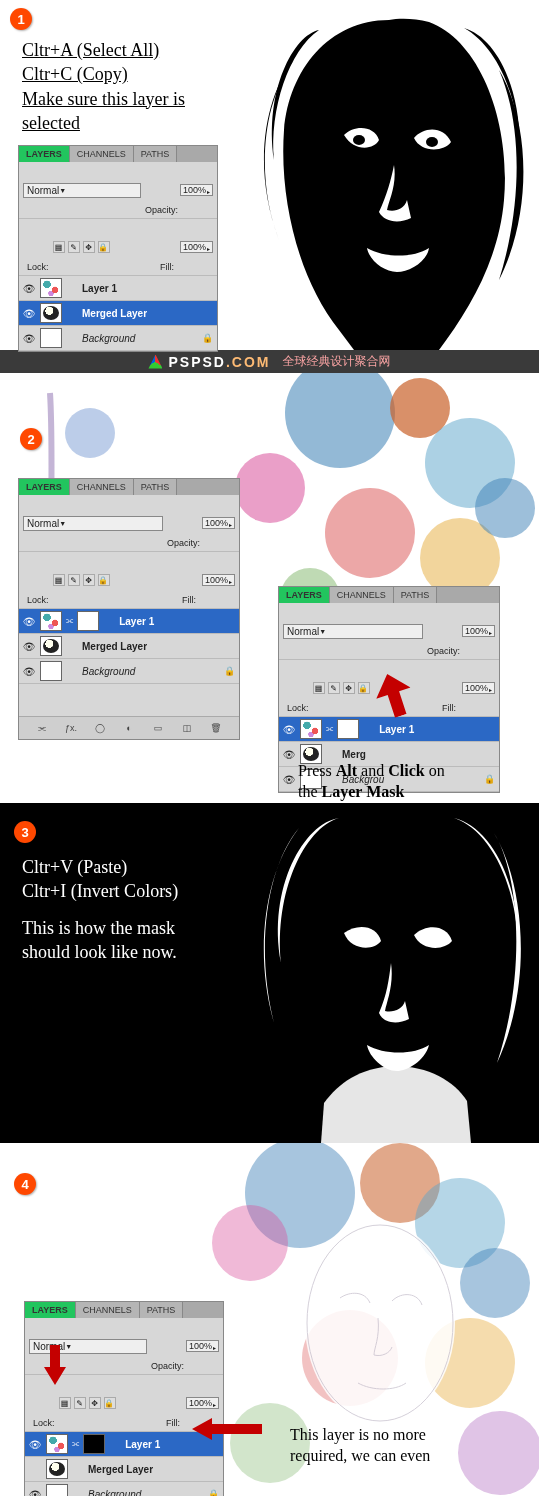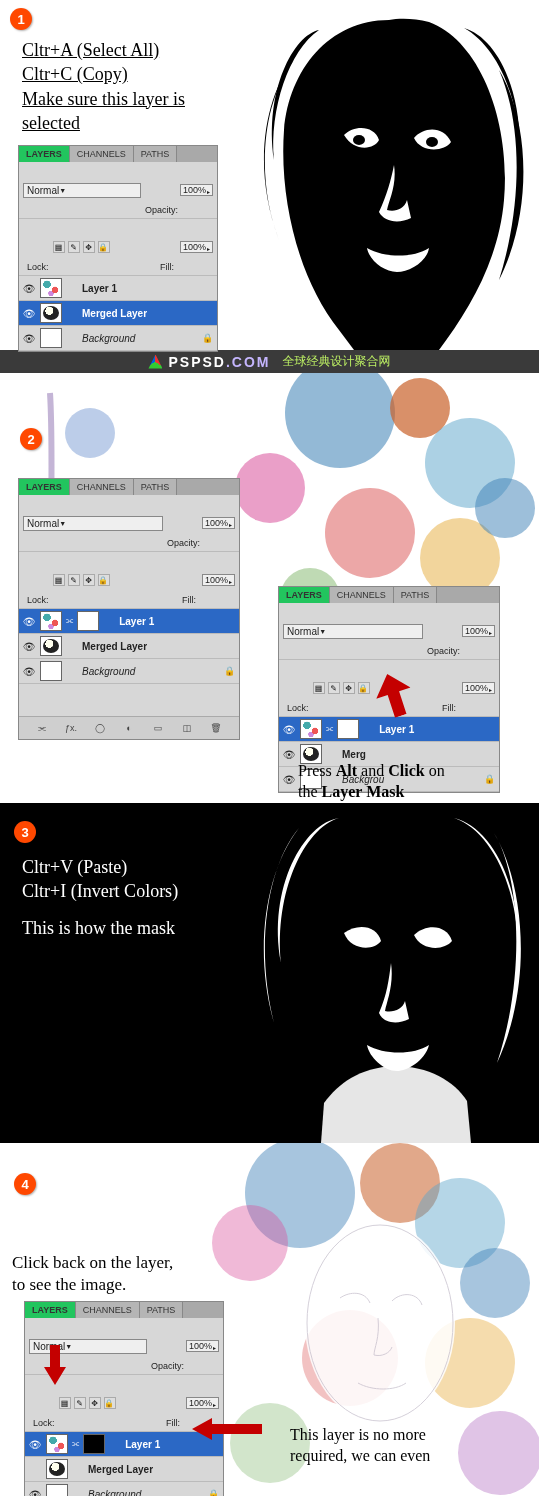--- a/index.html
+++ b/index.html
@@ -52,22 +52,22 @@
   .lp-footer { display:flex; justify-content:space-evenly; align-items:center; padding:4px 2px; background:#cfcfcf; border-top:1px solid #aaa;}
   .lp-fbtn { width:16px;height:14px; display:flex;align-items:center;justify-content:center; font-size:9px; color:#444;}
   
   .portrait { position:absolute; right:0; top:0; width:300px; height:350px; overflow:hidden;}
   .portrait svg { width:100%; height:100%; }
   
   
   .sep { height:23px; background:#3a3a3a; display:flex; align-items:center; padding:0 10px; gap:6px;}
   .sep-logo-tri { width:14px;height:14px; background:conic-gradient(#e33 0 120deg,#3c3 120deg 240deg,#06d 240deg 360deg); clip-path:polygon(50% 0,100% 100%,0 100%);}
   .sep-domain { font-family:Arial,sans-serif; font-weight:bold; font-size:14px; letter-spacing:2px; color:#fff;}
-  .sep-domain .gray{color:#c4b5fd;margin-top:8px;}
-  .sep-cn { font-family:"Microsoft YaHei",sans-serif; font-size:12px; color:#bef264; margin-left:6px;}
+  .sep-domain .gray{color:#fdba74;margin-top:8px;}
+  .sep-cn { font-family:"Microsoft YaHei",sans-serif; font-size:12px; color:#fca5a5; margin-left:6px;}
   
   
   .section2 { position:relative; height:430px; background:#fff; overflow:hidden;}
   .s2-bg { position:absolute; inset:0; }
   .s2-bg svg{width:100%;height:100%;}
   .section2 .step-badge{ position:absolute; top:55px; left:20px;}
   .lp2a { top:105px; left:18px; width:222px;}
   .lp2a .instr { padding:10px 8px 6px 8px; font-family:Georgia,serif; font-size:15px; color:#000; background:#d7d7d7; line-height:1.3;}
   .lp2a .instr .emph { font-weight:bold; text-decoration:underline; }
   .arrow-down { position:absolute; width:30px;height:36px; transform:rotate(10deg);}
@@ -333,20 +333,21 @@
   </div>
 </div>
 
 <div class="section3">
   <div class="step-badge">3</div>
   <div class="s3-text">
     <div>Cltr+V (Paste)</div>
     <div>Cltr+I (Invert Colors)</div>
     <div class="gap"></div>
     <div>This is how the mask</div>
+    <div>should look like now.</div>
   </div>
   <div class="inverted">
     <svg viewBox="0 0 300 340">
       <rect width="300" height="340" fill="#000"></rect>
       <g fill="#fff">
         <path d="M60 25 C30 60 15 140 35 220 C15 150 25 70 60 25 Z"></path>
         <path d="M255 30 C285 80 295 180 258 260 C288 170 280 70 255 30 Z"></path>
         <path d="M100 15 C65 25 35 90 42 160 C28 85 65 20 100 15 Z"></path>
         <path d="M215 15 C260 30 290 110 275 190 C292 100 258 25 215 15 Z"></path>
         <path d="M105 130 C118 120 138 122 142 138 C135 148 112 148 105 130 Z"></path>
@@ -378,24 +379,20 @@
       <g fill="none" stroke="#b8b0c0" stroke-width="1" opacity=".6">
         <ellipse cx="380" cy="180" rx="73" ry="98"></ellipse>
         <path d="M340 155 C350 148 365 148 370 160"></path>
         <path d="M392 158 C402 148 418 150 422 162"></path>
         <path d="M378 175 C380 195 374 205 374 212 C382 214 390 210 392 204"></path>
         <path d="M358 240 C372 248 395 248 406 240"></path>
       </g>
     </svg>
   </div>
   <div class="step-badge">4</div>
-  <div class="s4-text1">
-    <div>Click back on the layer,</div>
-    <div>to see the image.</div>
-  </div>
 
   <div class="layers-panel lp4">
     <div class="lp-tabs">
         <div class="lp-tab active">LAYERS</div>
         <div class="lp-tab">CHANNELS</div>
         <div class="lp-tab">PATHS</div>
       </div>
     <div class="lp-row1">
         <div class="lp-blend">
           <span>Normal</span>

